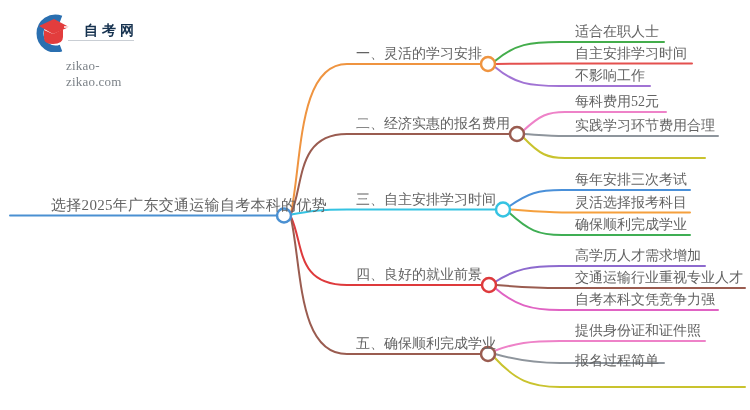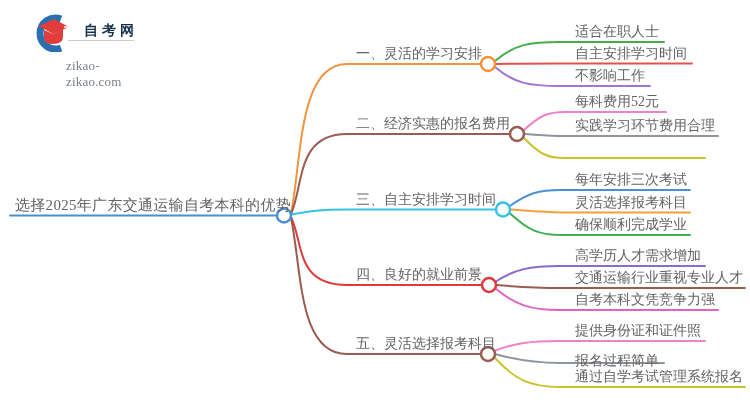--- a/index.html
+++ b/index.html
@@ -3,21 +3,21 @@
 <meta charset="utf-8">
 <style>
   html,body { margin:0; padding:0; background:#fff; }
   #canvas {
     position:relative; width:750px; height:410px; background:#ffffff;
     overflow:hidden;
     font-family:Liberation Serif, serif;
   }
   #wires { position:absolute; left:0; top:0; }
   .node { position:absolute; white-space:nowrap; color:#636363; }
-  .root-label   { font-size:15px; letter-spacing:0.3px; }
+  .root-label   { font-size:15px; letter-spacing:0.3px;margin-left:36px; }
   .branch-label { font-size:14px; }
   .child-label  { font-size:14px; }
   
   #logo { position:absolute; left:28px; top:10px; width:130px; height:42px; }
   #logo-mark { position:absolute; left:0; top:2px; }
   #logo-title {
     position:absolute; left:52px; top:12px; width:62px;
     font-size:14px; font-weight:bold; letter-spacing:4px; text-align:center;
   }
   #logo-rule { position:absolute; left:40px; top:30px; width:66px; height:1px; background:#c9ced4; }
@@ -81,34 +81,33 @@
     <div id="logo-rule"></div>
     <div id="logo-domain">zikao-zikao.com</div>
   </div>
 
   <div class="node root-label" style="left:15px; top:196px;">选择2025年广东交通运输自考本科的优势</div>
 
   <div class="node branch-label" style="left:356px; top:45px;">一、灵活的学习安排</div>
   <div class="node branch-label" style="left:356px; top:115px;">二、经济实惠的报名费用</div>
   <div class="node branch-label" style="left:356px; top:190.5px;">三、自主安排学习时间</div>
   <div class="node branch-label" style="left:356px; top:266px;">四、良好的就业前景</div>
-  <div class="node branch-label" style="left:356px; top:335px;">五、灵活选择报考科目</div>
+  <div class="node branch-label" style="left:356px; top:335px;">五、确保顺利完成学业</div>
 
   <div class="node child-label" style="left:575px; top:23px;">适合在职人士</div>
   <div class="node child-label" style="left:575px; top:44.5px;">自主安排学习时间</div>
   <div class="node child-label" style="left:575px; top:67px;">不影响工作</div>
 
   <div class="node child-label" style="left:575px; top:93px;">每科费用52元</div>
   <div class="node child-label" style="left:575px; top:117px;">实践学习环节费用合理</div>
 
   <div class="node child-label" style="left:575px; top:171px;">每年安排三次考试</div>
   <div class="node child-label" style="left:575px; top:216px;">确保顺利完成学业</div>
   <div class="node child-label" style="left:575px; top:193.5px;">灵活选择报考科目</div>
 
   <div class="node child-label" style="left:575px; top:247px;">高学历人才需求增加</div>
   <div class="node child-label" style="left:575px; top:269px;">交通运输行业重视专业人才</div>
   <div class="node child-label" style="left:575px; top:291px;">自考本科文凭竞争力强</div>
 
   <div class="node child-label" style="left:575px; top:322px;">提供身份证和证件照</div>
   <div class="node child-label" style="left:575px; top:352px;">报名过程简单</div>
-  <div class="node child-label" style="left:575px; top:368px;">通过自学考试管理系统报名</div>
 
 </div>
 
 </body></html>

